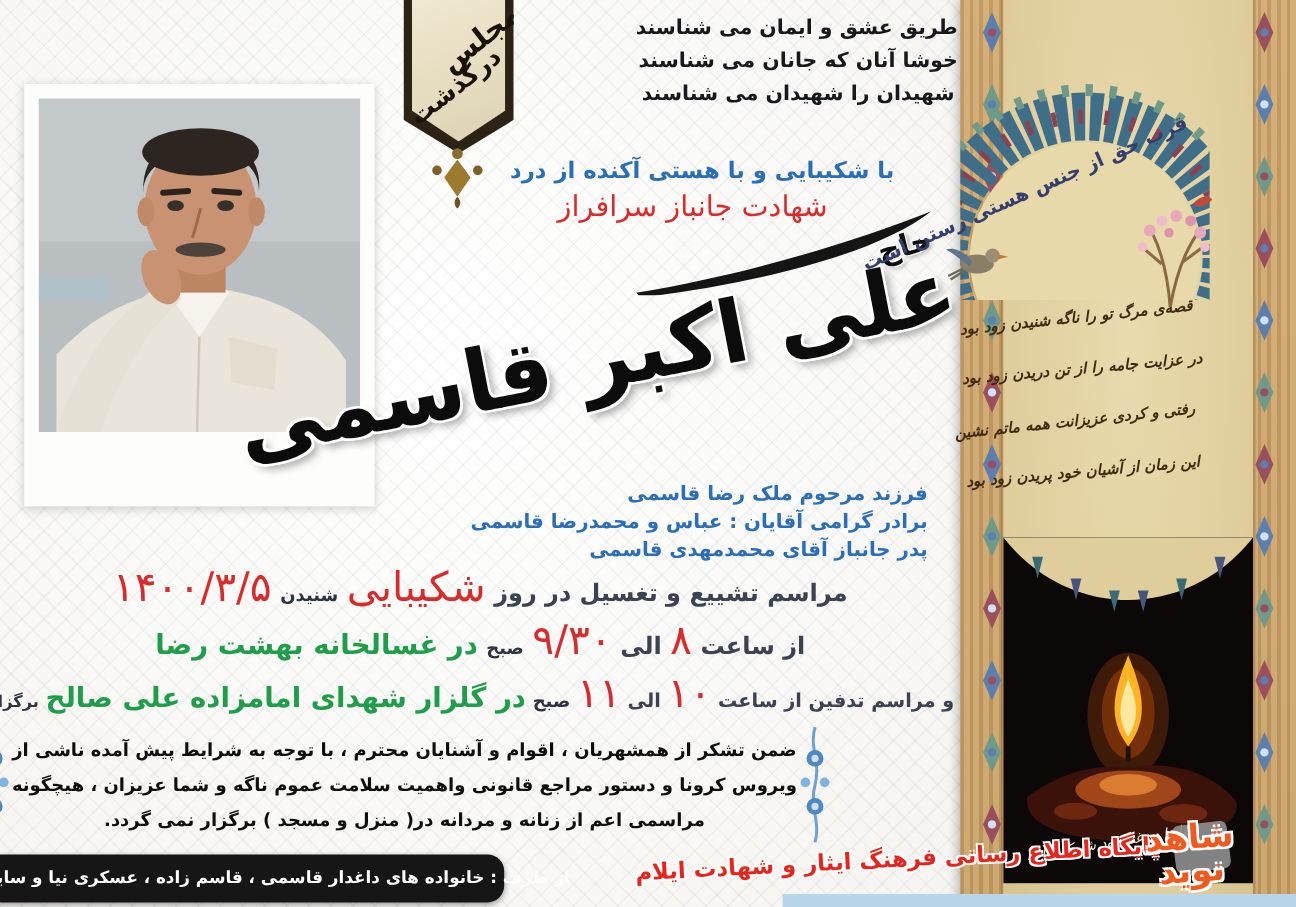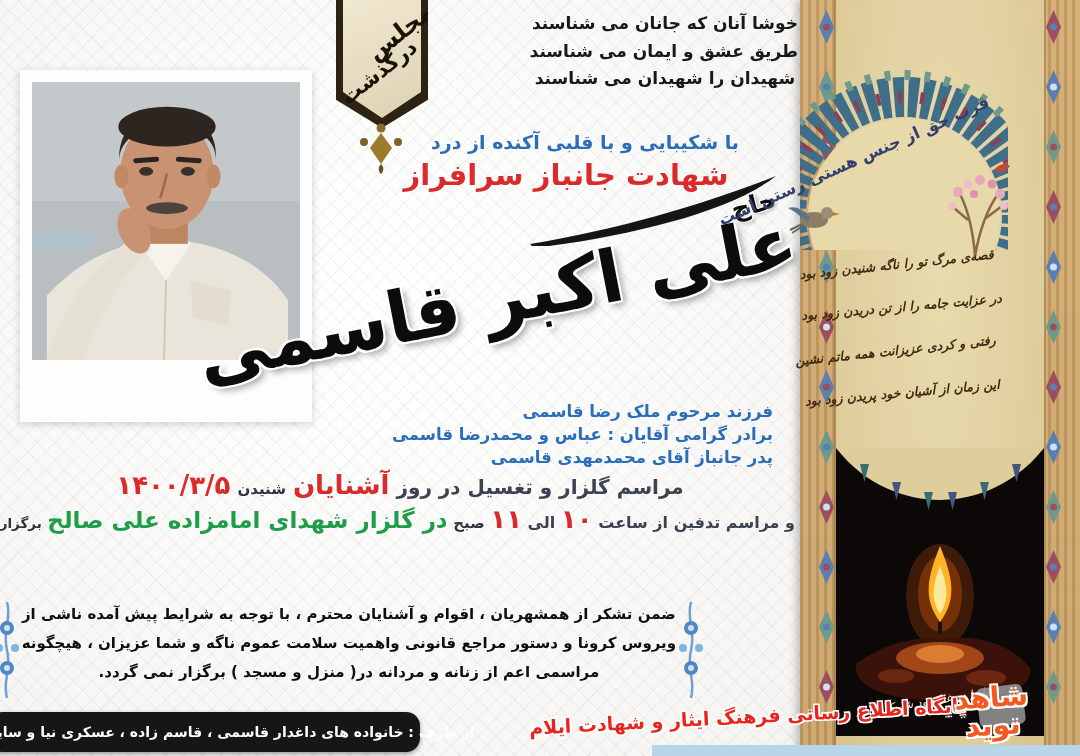--- a/index.html
+++ b/index.html
@@ -41,22 +41,22 @@
     position:absolute; left:532px; top:10px; width:266px;
     text-align:center; font-weight:bold; font-size:17px; line-height:27.5px;
     color:#17181c; white-space:nowrap;
   }
   
   .intro-blue{
     position:absolute; left:380px; top:131px; width:410px; text-align:center;
     font-weight:bold; font-size:19px; color:#2a6db8; white-space:nowrap;
   }
   .intro-red{
-    position:absolute; left:361px; top:158px; width:410px; text-align:center;
-    font-weight:bold; font-size:29px; color:#d92b2b; white-space:nowrap;
+    position:absolute; left:372px; top:158px; width:410px; text-align:center;
+    font-weight:normal; font-size:24px; color:#d92b2b; white-space:nowrap;
   }
   
   .name-block{ position:absolute; left:325px; top:188px; width:465px; height:215px; }
   .name-swoosh{ position:absolute; right:10px; top:-12px; }
   .haj{
     position:absolute; right:14px; top:2px; font-size:25px; font-weight:bold; color:#0d0d0d;
     transform:rotate(-14deg);
     text-shadow:0 0 3px #fff, 1px 1px 0 #fff, -1px -1px 0 #fff, 2px 2px 4px rgba(0,0,0,.35);
   }
   .big-name{
@@ -70,28 +70,28 @@
   .relations{
     position:absolute; left:321px; top:400px; width:452px; text-align:right;
     font-weight:bold; font-size:16.5px; line-height:23px; color:#2a6db8; white-space:nowrap;
   }
   
   .ceremony{ position:absolute; left:5px; top:470px; width:790px; text-align:center; color:#3c4252; }
   .ceremony .row{ white-space:nowrap; }
   .row1{ font-size:20px; font-weight:bold; margin-bottom:4px; }
   .row2{ font-size:20px; font-weight:bold; margin-bottom:4px; }
   .row3{ font-size:16px; font-weight:bold; }
-  .em-red{ color:#d92b2b; font-size:26px; font-weight:bold; }
+  .em-red{ color:#d92b2b; font-size:34px; font-weight:normal; }
   .em-green{ color:#1f9e4a; font-size:23px; font-weight:bold; }
   .small-black{ font-size:15px; color:#2e3340; }
   .tail{ font-size:13.5px; color:#2e3340; }
   
   .notice{
-    position:absolute; left:58px; top:600px; width:648px; height:108px;
-    display:flex; align-items:flex-start;
+    position:absolute; left:46px; top:600px; width:648px; height:108px;
+    display:flex; align-items:center;
   }
   .notice-text{
     flex:1; text-align:center; font-weight:bold; font-size:15px; line-height:29px;
     color:#0e0e0e; white-space:nowrap;
   }
   .notice-orn{ width:30px; flex:0 0 30px; }
   
   .families-bar{
     position:absolute; left:-12px; top:712px; width:432px; height:40px;
     background:#161616; border-radius:14px; display:flex; align-items:center; justify-content:center;
@@ -207,48 +207,56 @@
   </div>
   <svg class="ribbon-ornament" width="58" height="52" viewBox="0 0 58 52">
     <circle cx="29" cy="6" r="4.5" fill="#8a6c2c"></circle>
     <polygon points="29,11 40,26 29,42 18,26" fill="#9c7a2e"></polygon>
     <circle cx="12" cy="20" r="4" fill="#7d6126"></circle>
     <circle cx="46" cy="20" r="4" fill="#7d6126"></circle>
     <path d="M29 42 C 33 46 31 50 29 52 C 27 50 25 46 29 42 Z" fill="#6b5120"></path>
   </svg>
 
   <div class="poem-top">
+    <div>طریق عشق و ایمان می شناسند</div>
     <div>خوشا آنان که جانان می شناسند</div>
-    <div>طریق عشق و ایمان می شناسند</div>
     <div>شهیدان را شهیدان می شناسند</div>
   </div>
 
-  <div class="intro-blue">با شکیبایی و با قلبی آکنده از درد</div>
+  <div class="intro-blue">با شکیبایی و با هستی آکنده از درد</div>
   <div class="intro-red">شهادت جانباز سرافراز</div>
 
   <div class="name-block">
     <svg class="name-swoosh" width="250" height="70" viewBox="0 0 250 70">
       <path d="M0 68 C 95 52 180 26 246 0 C 200 36 100 60 4 72 Z" fill="#151515"></path>
     </svg>
     <span class="haj">حاج</span>
     <div class="big-name">علی اکبر قاسمی</div>
   </div>
 
   <div class="relations">
     <div>فرزند مرحوم ملک رضا قاسمی</div>
     <div>برادر گرامی آقایان : عباس و محمدرضا قاسمی</div>
     <div>پدر جانباز آقای محمدمهدی قاسمی</div>
   </div>
 
   <div class="ceremony">
     <div class="row row1">
-      <span>مراسم گلزار و تغسیل در روز</span>
-      <span class="em-red">آشنایان</span>
+      <span>مراسم تشییع و تغسیل در روز</span>
+      <span class="em-red">شکیبایی</span>
       <span class="small-black">شنیدن</span>
       <span class="em-red">۱۴۰۰/۳/۵</span>
+    </div>
+    <div class="row row2">
+      <span>از ساعت</span>
+      <span class="em-red">۸</span>
+      <span>الی</span>
+      <span class="em-red">۹/۳۰</span>
+      <span class="small-black">صبح</span>
+      <span class="em-green">در غسالخانه بهشت رضا</span>
     </div>
     <div class="row row3">
       <span>و مراسم تدفین از ساعت</span>
       <span class="em-red">۱۰</span>
       <span>الی</span>
       <span class="em-red">۱۱</span>
       <span class="small-black">صبح</span>
       <span class="em-green">در گلزار شهدای امامزاده علی صالح</span>
       <span class="tail">برگزار می گردد.</span>
     </div>

